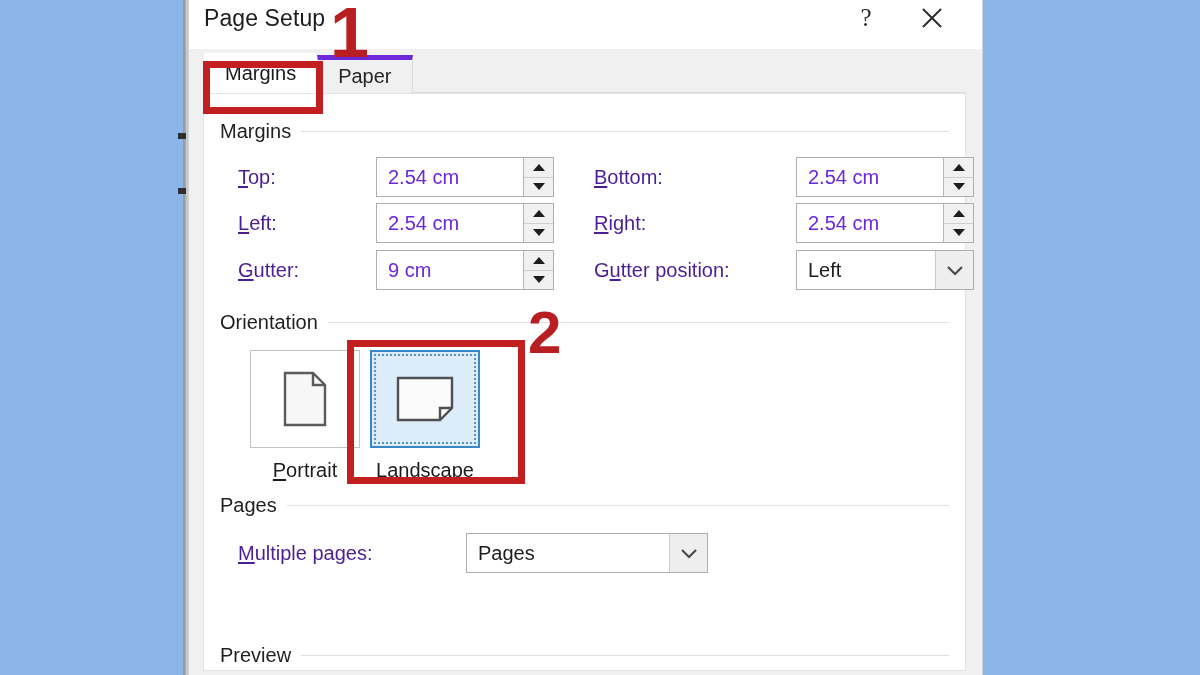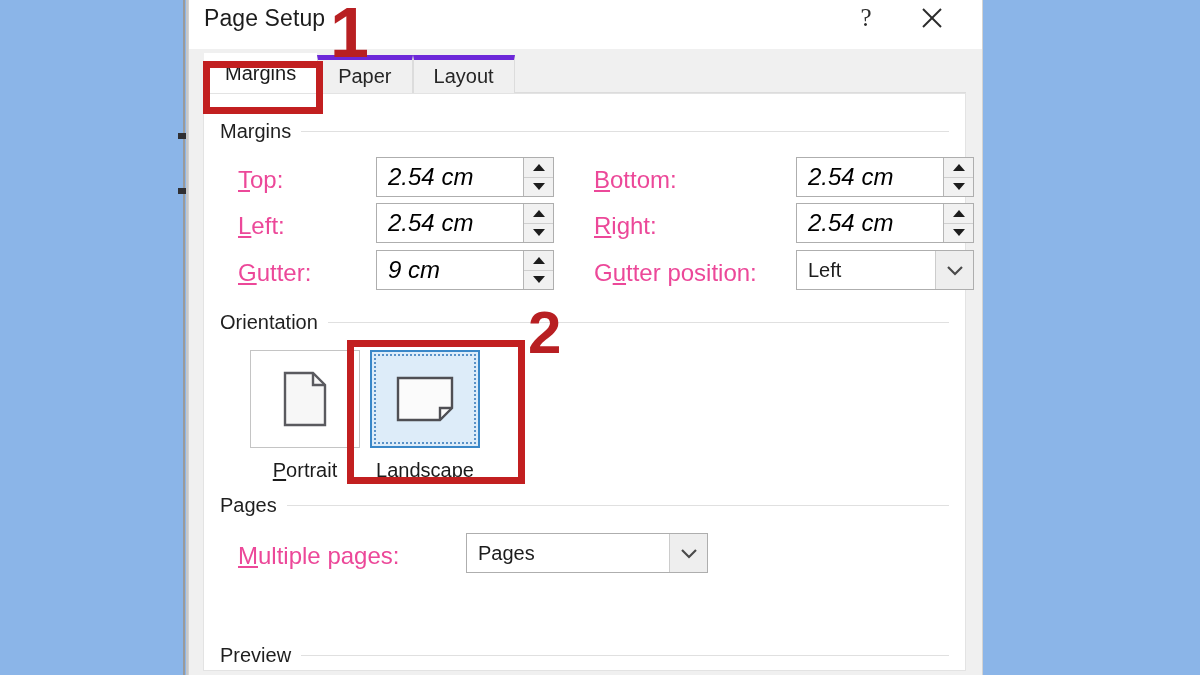--- a/index.html
+++ b/index.html
@@ -135,42 +135,41 @@
   }
   .group-rule {
     flex: 1 1 auto;
     height: 1px;
     background: #e0e0e0;
   }
 
   
   .field-label {
     position: absolute;
-    font-size: 24px;
-    color: #ec4899;
+    font-size: 20px;
+    color: #4c1d95;
     white-space: nowrap;
   }
   u { text-decoration: underline; text-underline-offset: 2px; }
 
   .spin {
     position: absolute;
     height: 40px;
     display: flex;
     background: #ffffff;
     border: 1px solid #aeaeae;
     box-sizing: border-box;
   }
   .spin .val {
     flex: 1 1 auto;
     display: flex; align-items: center;
     padding-left: 11px;
-    font-size: 24px;
-    color: #000000;
-    white-space: nowrap;
-    font-style: italic;
+    font-size: 20px;
+    color: #6d28d9;
+    white-space: nowrap;
   }
   .spin .btns {
     width: 30px;
     border-left: 1px solid #b6b6b6;
     background: #f1f1f1;
     display: flex; flex-direction: column;
     box-sizing: border-box;
   }
   .spin .btns .sb {
     flex: 1 1 0;
@@ -291,23 +290,20 @@
     </div>
 
     <div class="tabstrip">
       <div class="tabstrip-fill"></div>
       <div class="tabs-row">
         <div class="tab selected">
           <span>Margins</span>
         </div>
         <div class="tab">
           <span>Paper</span>
-        </div>
-        <div class="tab">
-          <span>Layout</span>
         </div>
       </div>
     </div>
 
     <div class="panel">
 
       <div class="group" style="left:16px; right:16px; top:26px;">
         <div class="group-label">Margins</div>
         <div class="group-rule"></div>
       </div>

